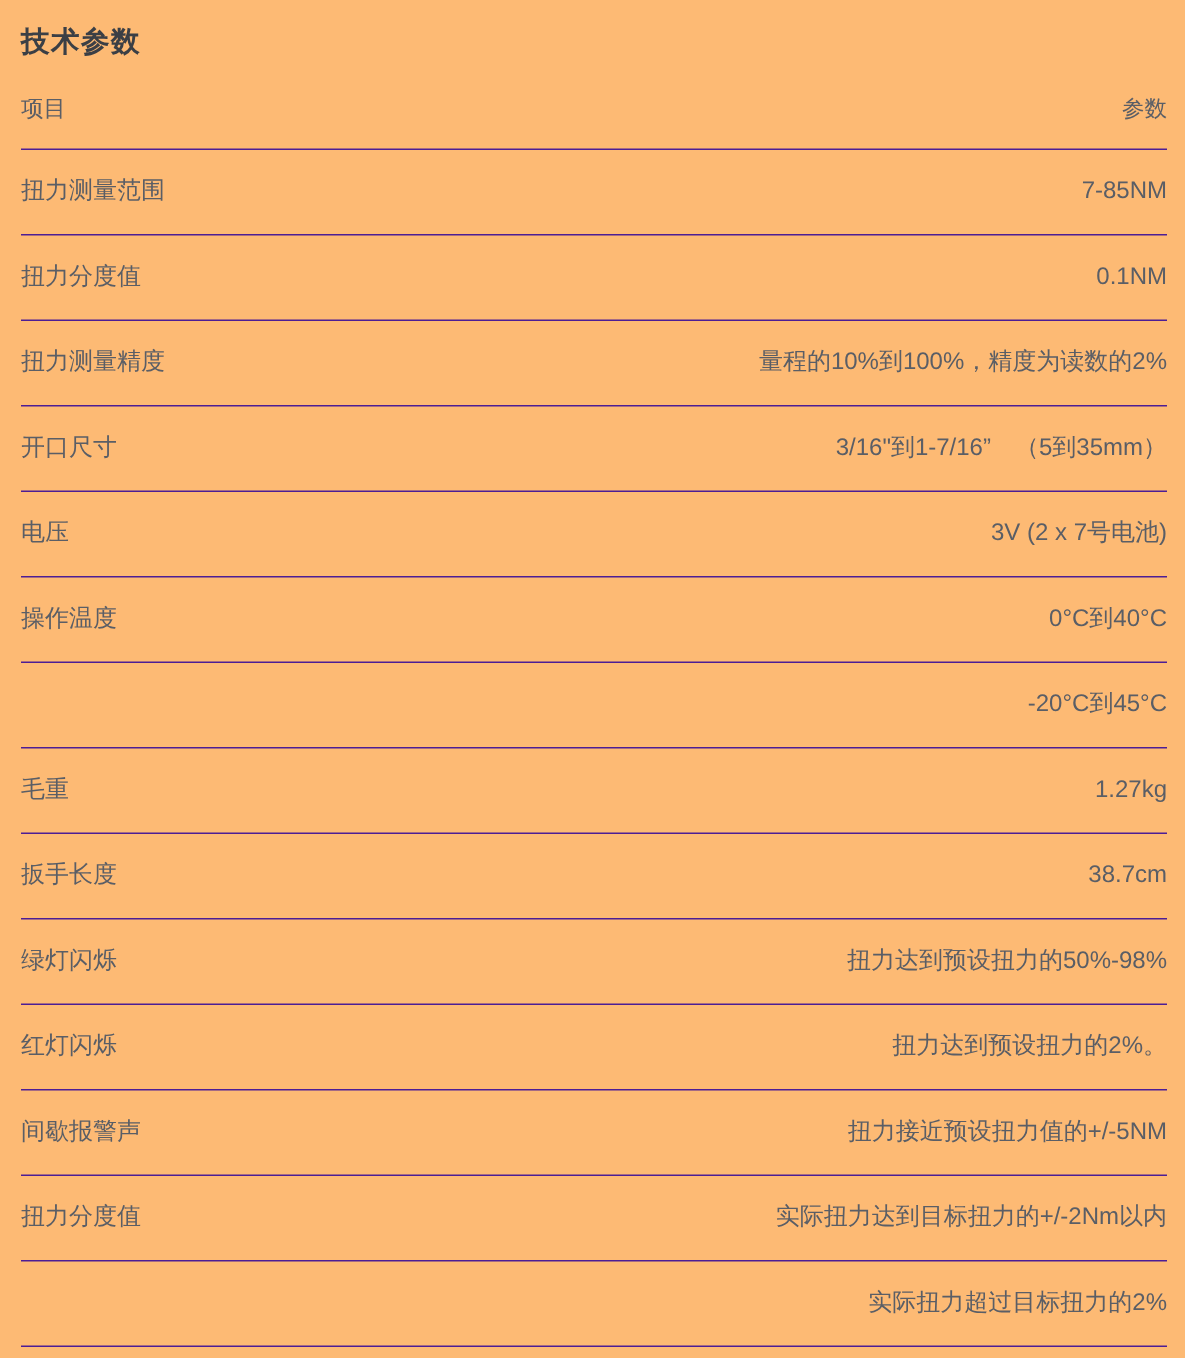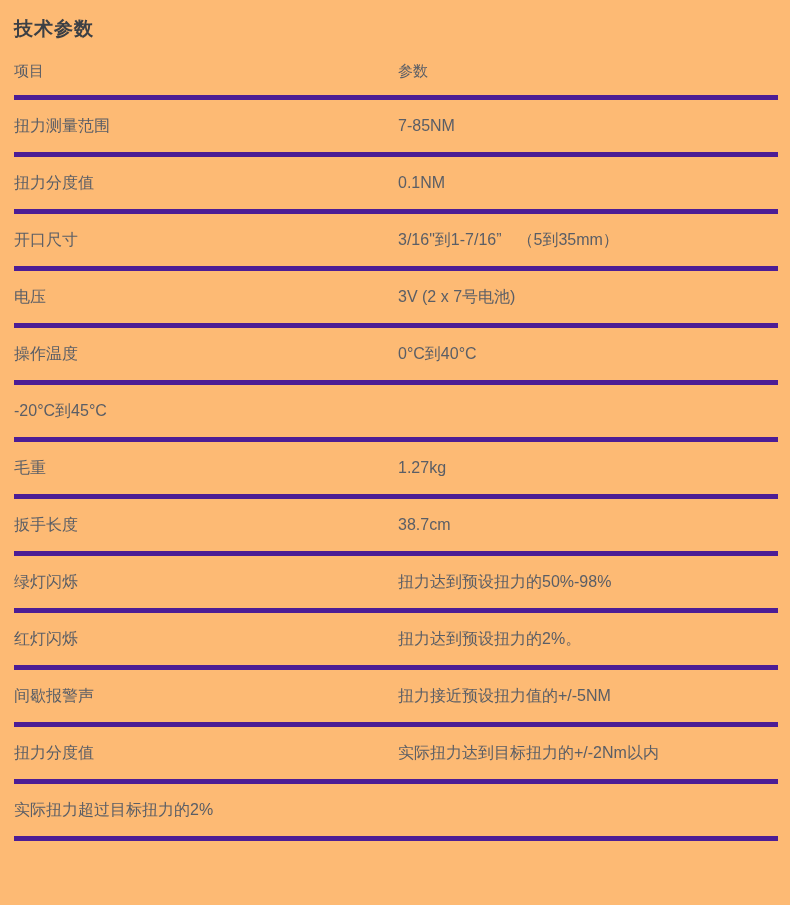--- a/index.html
+++ b/index.html
@@ -29,40 +29,41 @@
     color: #3b3f45;
     letter-spacing: 1px;
   }
   .spec-table {
     width: 100%;
   }
   .spec-row {
     display: flex;
     align-items: center;
     height: 57px;
-    border-bottom: 5px solid #4c1d95;
+    border-bottom: 1px solid #4c1d95;
     font-size: 16px;
     line-height: 24px;
     color: #5a5e66;
   }
   .spec-row.header-row {
     height: 54px;
     font-size: 15px;
   }
   .cell-item {
     flex: 0 0 384px;
     width: 384px;
     padding-right: 20px;
     white-space: nowrap;
     overflow: hidden;
   }
   .cell-value {
     flex: 1 1 auto;
     white-space: nowrap;
     overflow: hidden;
+    text-align: right;
   }
 </style>
 </head>
 <body>
 
 <div class="page">
   <h1 class="page-title">技术参数</h1>
 
   <div class="spec-table">
     <div class="spec-row header-row">
@@ -70,20 +71,24 @@
       <div class="cell-value">参数</div>
     </div>
     <div id="rows-container">
         <div class="spec-row">
           <div class="cell-item">扭力测量范围</div>
           <div class="cell-value">7-85NM</div>
         </div>
         <div class="spec-row">
           <div class="cell-item">扭力分度值</div>
           <div class="cell-value">0.1NM</div>
+        </div>
+        <div class="spec-row">
+          <div class="cell-item">扭力测量精度</div>
+          <div class="cell-value">量程的10%到100%，精度为读数的2%</div>
         </div>
         <div class="spec-row">
           <div class="cell-item">开口尺寸</div>
           <div class="cell-value">3/16"到1-7/16”　（5到35mm）</div>
         </div>
         <div class="spec-row">
           <div class="cell-item">电压</div>
           <div class="cell-value">3V (2 x 7号电池)</div>
         </div>
         <div class="spec-row">

